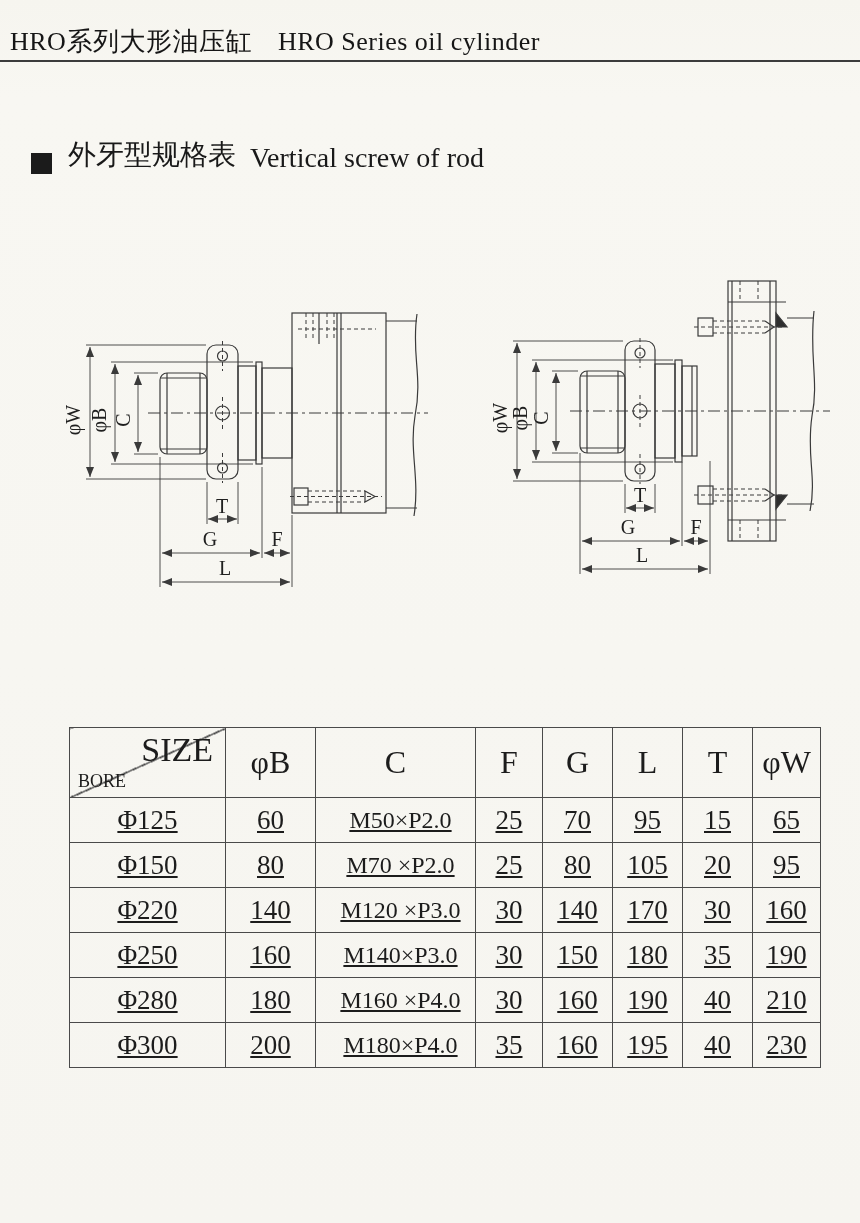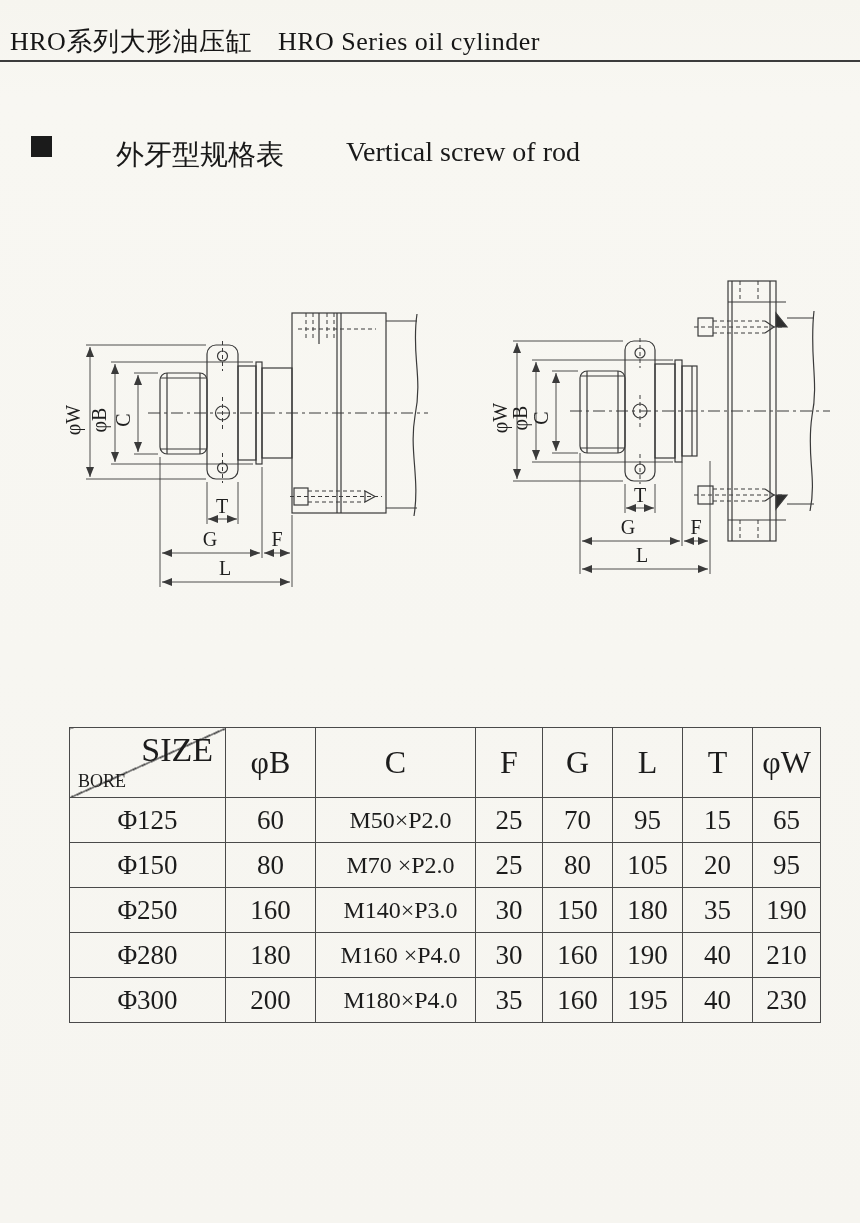--- a/index.html
+++ b/index.html
@@ -19,21 +19,21 @@
     white-space:nowrap;
   }
   .doc-header .zh{margin-right:26px;}
   .header-rule{
     position:absolute;left:0;top:60px;width:860px;height:2px;
     background:#3c3c3c;
   }
   .section-title{
     position:absolute;left:31px;top:136px;
     font-size:28px;color:#191919;
-    display:flex;align-items:flex-start;white-space:nowrap;gap:48px;
+    display:flex;align-items:flex-end;white-space:nowrap;
   }
   .section-title .sq{
     width:21px;height:21px;background:#1b1b1b;
     display:inline-block;margin-right:16px;flex:0 0 auto;
   }
   .section-title .zh{margin-right:14px;}
   .diagram{position:absolute;}
   #diagram-left{left:60px;top:272px;}
   #diagram-right{left:470px;top:256px;}
   svg text{font-family:"Liberation Serif", serif;fill:#1f1f1f;font-size:20px;}
@@ -42,21 +42,21 @@
     border-collapse:collapse;table-layout:fixed;
     border:1.5px solid #474747;
     background:transparent;
   }
   .spec-table td{
     border:1px solid #4a4a4a;
     text-align:center;vertical-align:middle;
     padding:0;font-size:27px;color:#1c1c1c;
   }
   .spec-table tr.hdr{height:70px;}
-  .spec-table tr.r{height:45px;}
+  .spec-table tr.r{height:45px;text-decoration:underline;}
   .spec-table td.hletter{font-size:32px;}
   .spec-table td.cval{text-align:center;padding-left:10px;font-size:24px;}
   .corner{
     position:relative;
     background-image:linear-gradient(to bottom right,
       transparent calc(50% - 0.8px),
       #4a4a4a calc(50% - 0.8px),
       #4a4a4a calc(50% + 0.8px),
       transparent calc(50% + 0.8px));
   }
@@ -234,20 +234,30 @@
         <td>Φ150</td>
         <td>80</td>
         <td class="cval">M70 ×P2.0</td>
         <td>25</td>
         <td>80</td>
         <td>105</td>
         <td>20</td>
         <td>95</td>
       </tr>
       <tr class="r">
+        <td>Φ220</td>
+        <td>140</td>
+        <td class="cval">M120 ×P3.0</td>
+        <td>30</td>
+        <td>140</td>
+        <td>170</td>
+        <td>30</td>
+        <td>160</td>
+      </tr>
+      <tr class="r">
         <td>Φ250</td>
         <td>160</td>
         <td class="cval">M140×P3.0</td>
         <td>30</td>
         <td>150</td>
         <td>180</td>
         <td>35</td>
         <td>190</td>
       </tr>
       <tr class="r">

